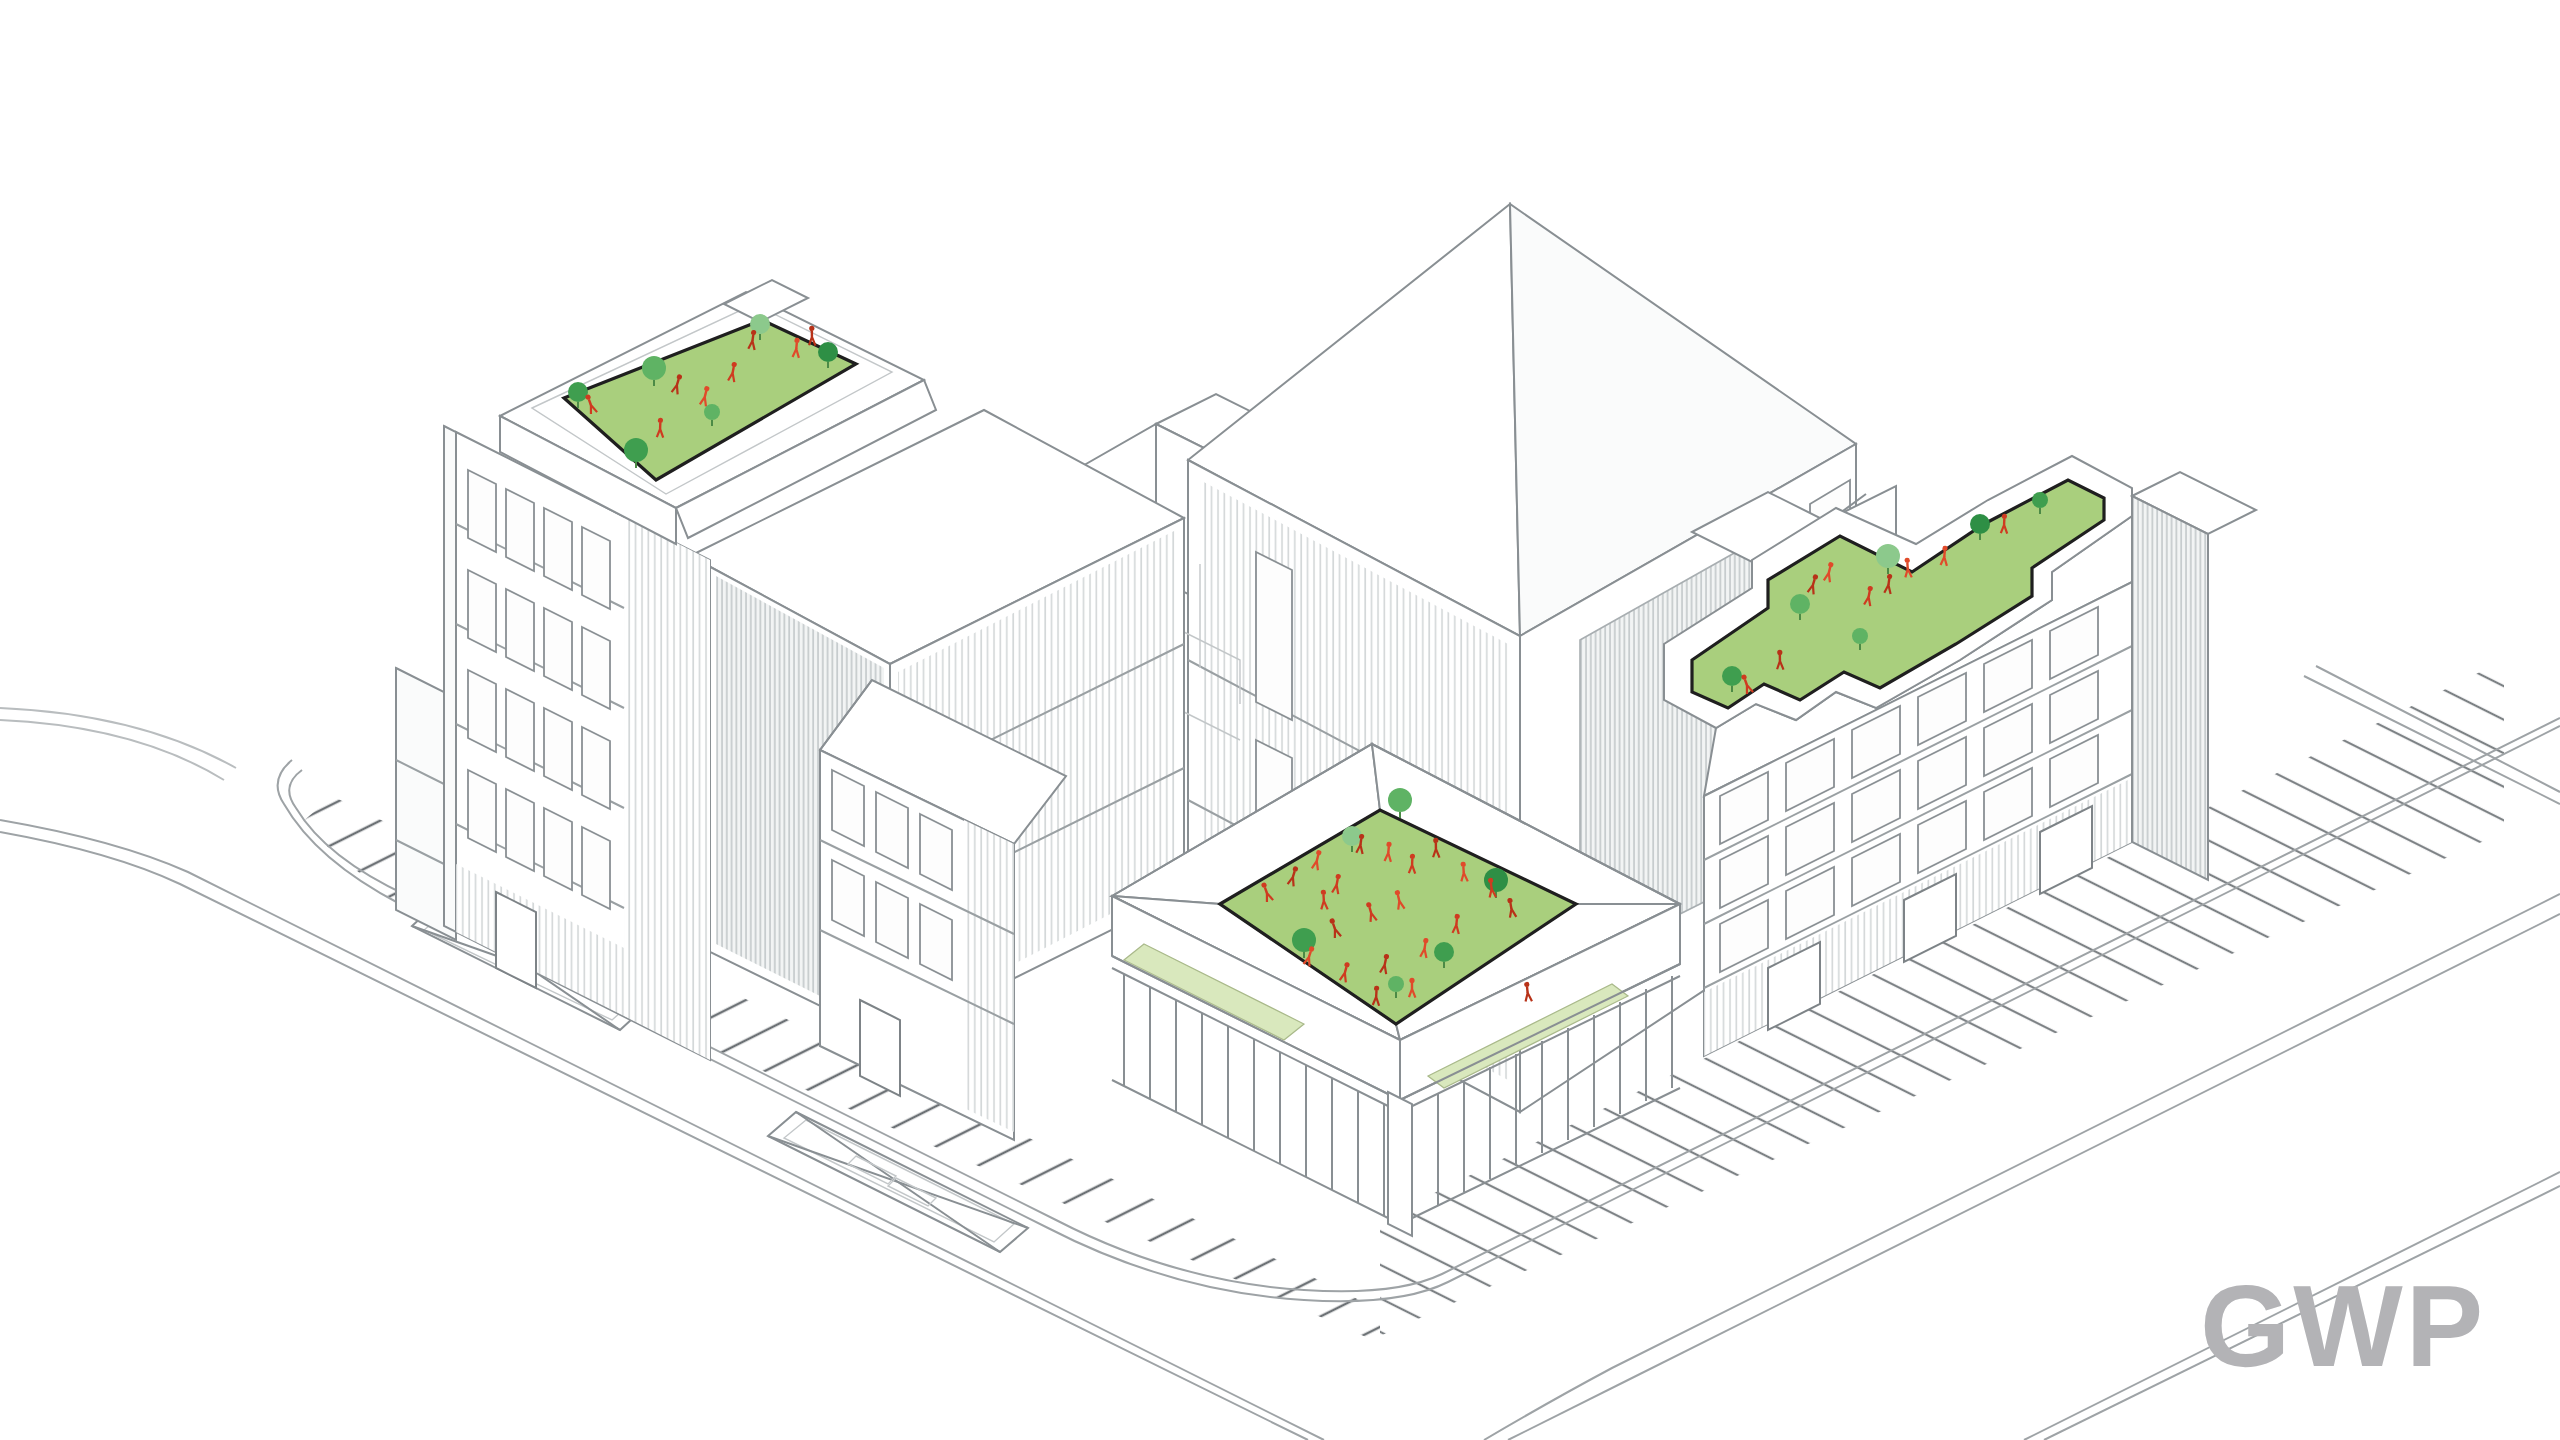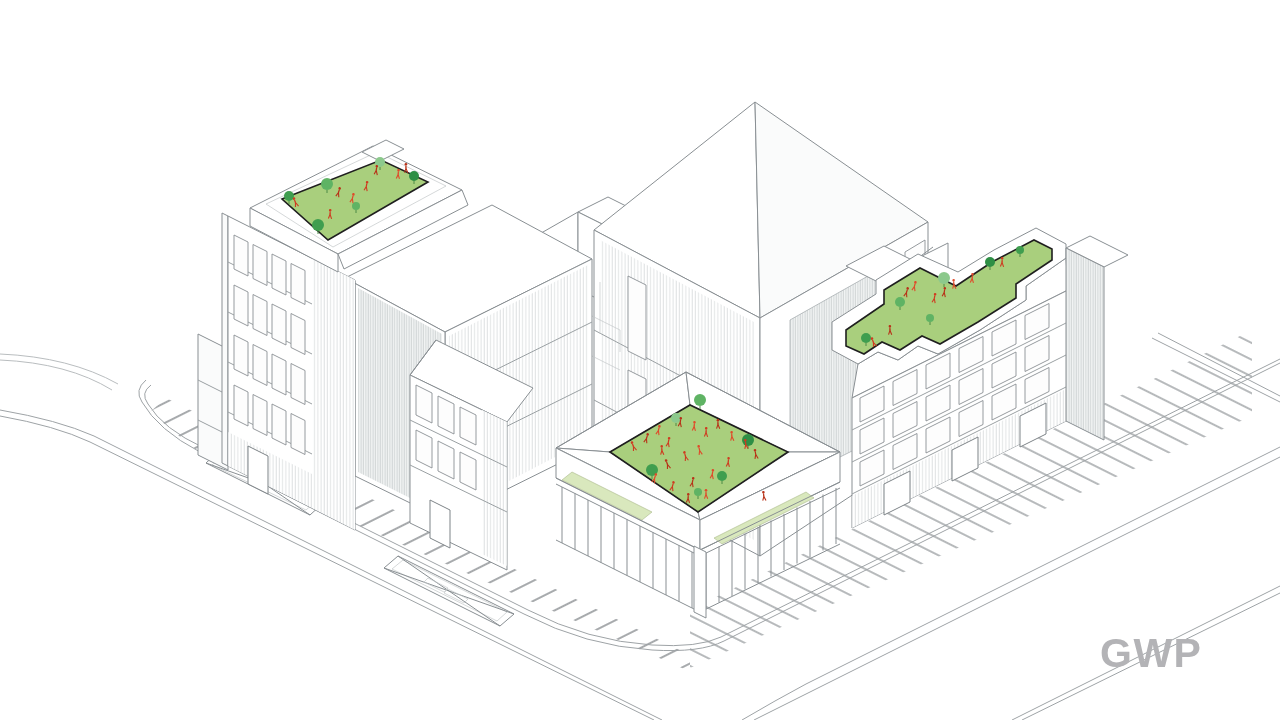--- a/index.html
+++ b/index.html
@@ -1,19 +1,19 @@
 <!DOCTYPE html>
 <html style="--line: #898f93; --line-light: #b9bdbf; --grass: #a9cf7d; --grass-light: #d9e8bd; --grass-border: #1f1f1f; --logo: #b3b3b6;"><head>
 <meta charset="utf-8">
 <style>
   html,body{margin:0;padding:0;background:#fff;}
   .stage{position:relative;width:1280px;height:720px;background:#ffffff;overflow:hidden;
          font-family:"Liberation Sans", sans-serif;}
   .stage svg{position:absolute;left:0;top:0;}
-  .logo{position:absolute;left:1100px;top:630px;font-size:41px;font-weight:bold;
+  .logo{position:absolute;left:1100px;top:630px;font-size:58px;font-weight:bold;
         letter-spacing:1.5px;color:var(--logo,#b3b3b6);user-select:none;}
   .ln{fill:none;stroke:var(--line,#898f93);stroke-width:1;}
   .lnl{fill:none;stroke:var(--line-light,#b9bdbf);stroke-width:1;}
   .curb{fill:none;stroke:#9ea3a6;stroke-width:1;}
   .face{fill:#ffffff;stroke:var(--line,#898f93);stroke-width:1;}
   .facet{fill:#fafbfb;stroke:var(--line,#898f93);stroke-width:1;}
   .grass{fill:var(--grass,#a9cf7d);stroke:var(--grass-border,#1f1f1f);stroke-width:1.6;}
   .grassl{fill:var(--grass-light,#d9e8bd);stroke:#a9b98a;stroke-width:.6;}
   .win{fill:#fdfdfd;stroke:#8a9094;stroke-width:.9;}
   .door{fill:#ffffff;stroke:#7d8387;stroke-width:1;}

